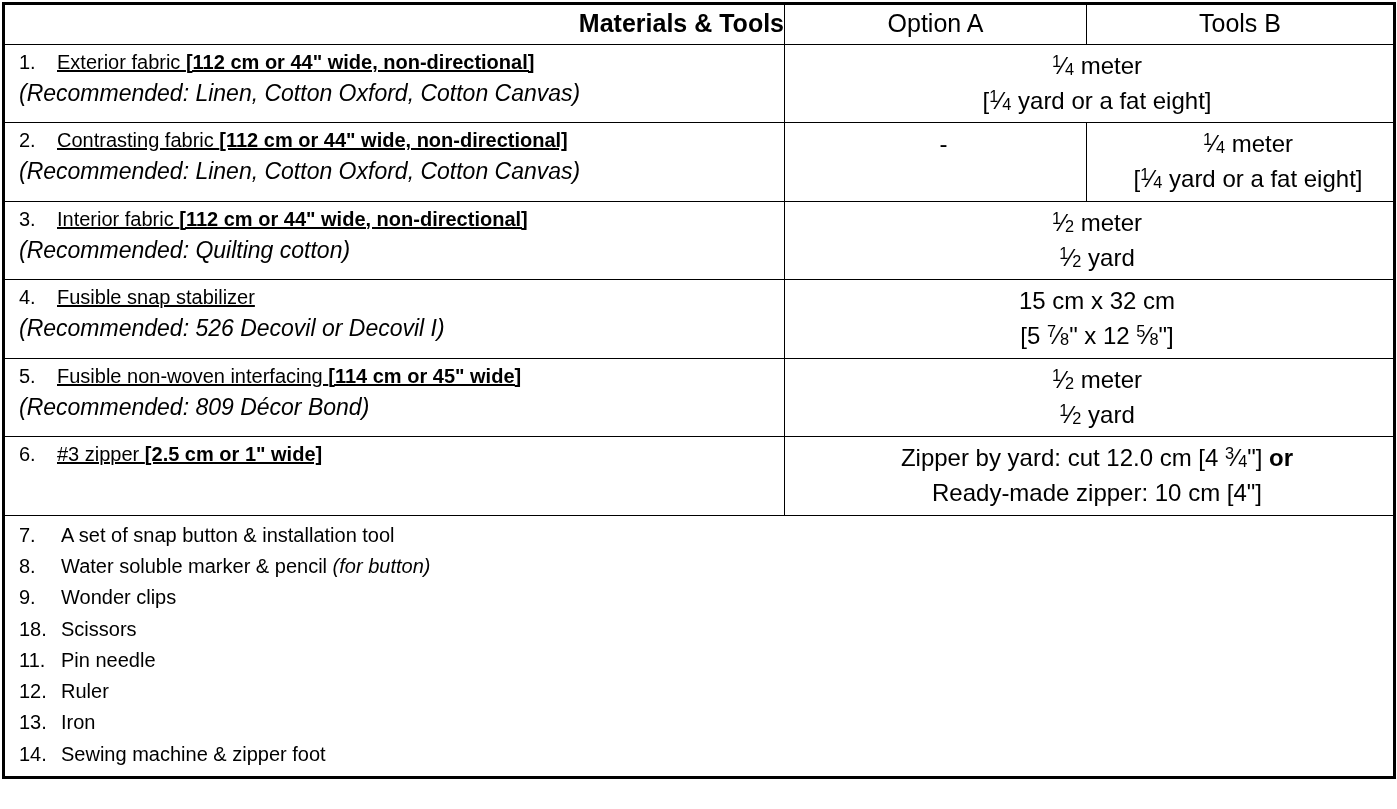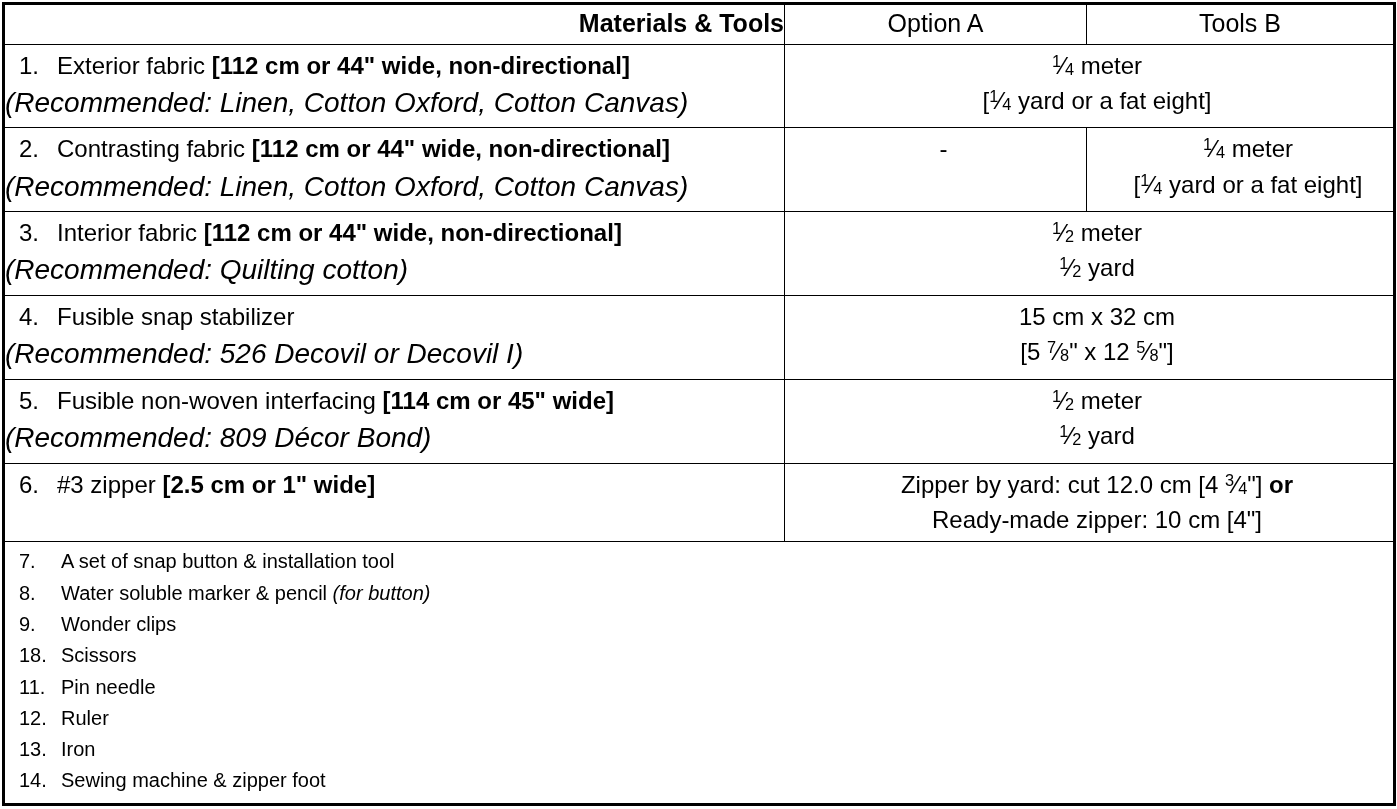--- a/index.html
+++ b/index.html
@@ -56,39 +56,41 @@
     padding: 5px 0 6px 0;
     line-height: 1.1;
   }
 
   
   .item-cell {
     padding: 3px 0 4px 0;
   }
   .line {
     display: block;
-    font-size: 24px;
+    font-size: 20px;
     line-height: 1.47;
     white-space: nowrap;
+    text-decoration: underline;
   }
   .line .num {
     display: inline-block;
     width: 52px;
     padding-left: 14px;
     box-sizing: border-box;
     text-align: left;
   }
   .line .txt { }
   .b { font-weight: bold; }
   .i { font-style: italic; }
   .rec {
     display: block;
-    font-size: 28px;
+    font-size: 23px;
     font-style: italic;
     line-height: 1.45;
+    padding-left: 14px;
     white-space: nowrap;
   }
 
   
   .val-cell {
     text-align: center;
     padding: 3px 6px 4px 22px;
     vertical-align: top;
   }
   .vline {

